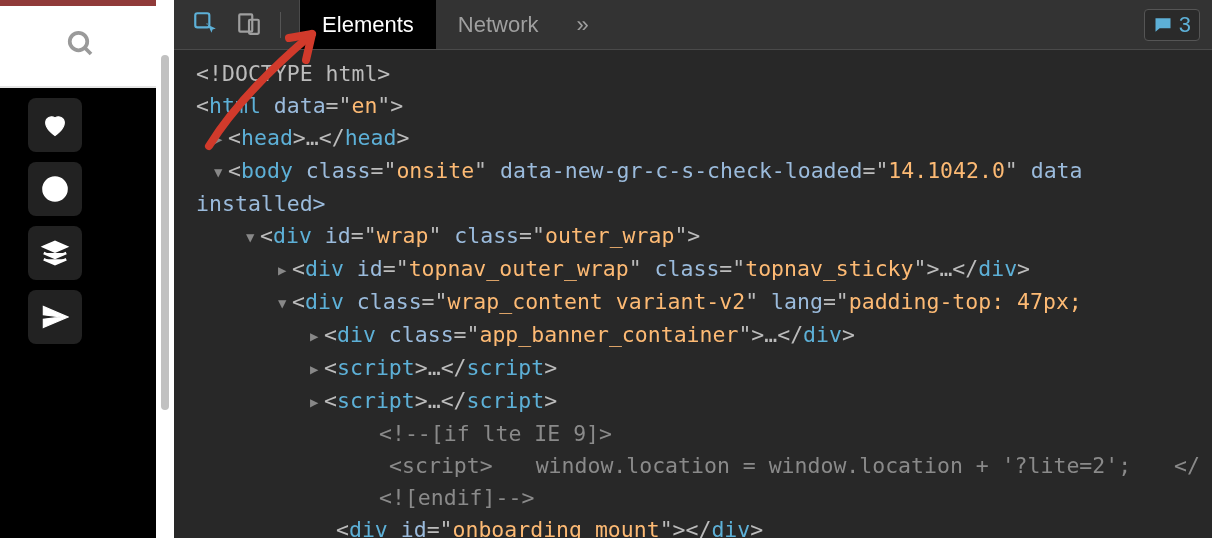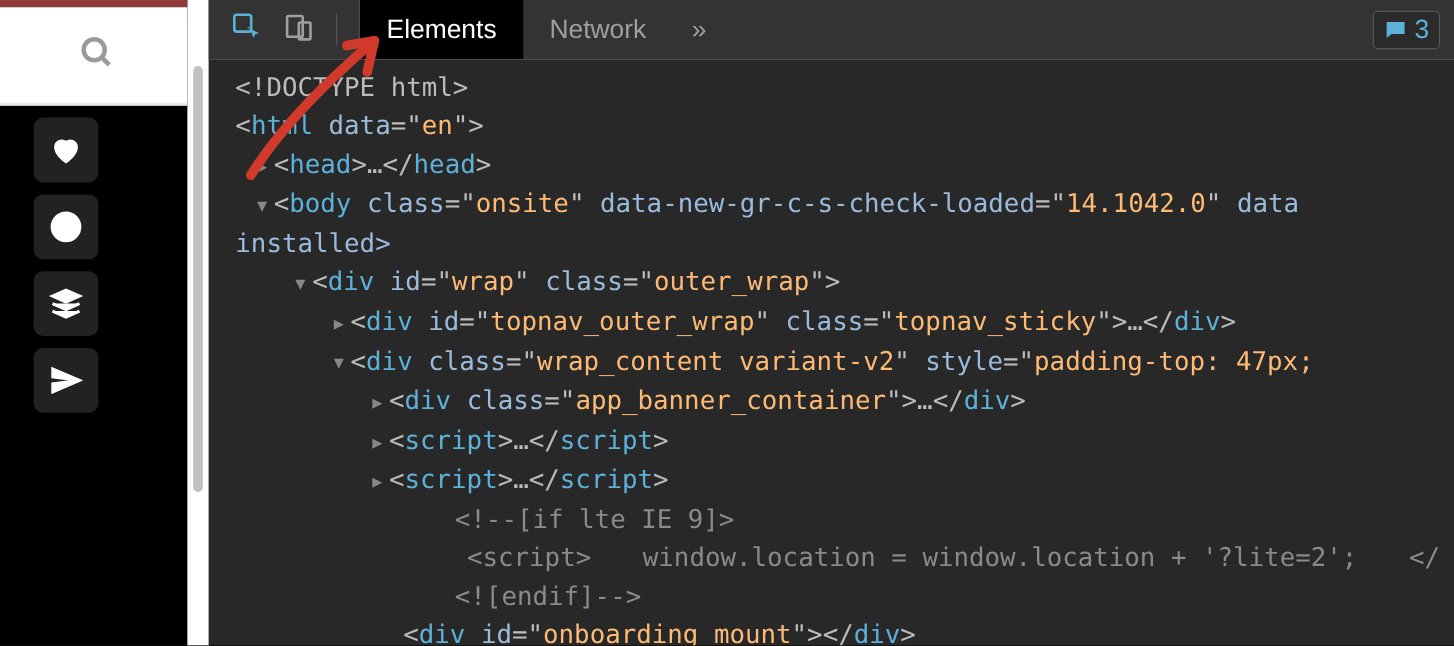--- a/index.html
+++ b/index.html
@@ -271,21 +271,21 @@
 
     <div class="line i3">
       <span class="twisty">▶</span><span class="c-punc">&lt;</span><span class="c-tag tn">div</span>
       <span class="c-attr tn"> <span>id</span></span><span class="c-punc">="</span><span class="c-val tn">topnav_outer_wrap</span><span class="c-punc">"</span>
       <span class="c-attr tn"> <span>class</span></span><span class="c-punc">="</span><span class="c-val tn">topnav_sticky</span><span class="c-punc">"&gt;</span><span class="c-ellip tn">…</span><span class="c-punc">&lt;/</span><span class="c-tag tn">div</span><span class="c-punc">&gt;</span>
     </div>
 
     <div class="line i3">
       <span class="twisty">▼</span><span class="c-punc">&lt;</span><span class="c-tag tn">div</span>
       <span class="c-attr tn"> <span>class</span></span><span class="c-punc">="</span><span class="c-val tn">wrap_content variant-v2</span><span class="c-punc">"</span>
-      <span class="c-attr tn"> <span>style</span></span><span class="c-punc">="</span><span class="c-val tn">padding-top: 47px;</span>
+      <span class="c-attr tn"> <span>lang</span></span><span class="c-punc">="</span><span class="c-val tn">padding-top: 47px;</span>
     </div>
 
     <div class="line i4">
       <span class="twisty">▶</span><span class="c-punc">&lt;</span><span class="c-tag tn">div</span>
       <span class="c-attr tn"> <span>class</span></span><span class="c-punc">="</span><span class="c-val tn">app_banner_container</span><span class="c-punc">"&gt;</span><span class="c-ellip tn">…</span><span class="c-punc">&lt;/</span><span class="c-tag tn">div</span><span class="c-punc">&gt;</span>
     </div>
 
     <div class="line i4">
       <span class="twisty">▶</span><span class="c-punc">&lt;</span><span class="c-tag tn">script</span><span class="c-punc">&gt;</span><span class="c-ellip tn">…</span><span class="c-punc">&lt;/</span><span class="c-tag tn">script</span><span class="c-punc">&gt;</span>
     </div>

